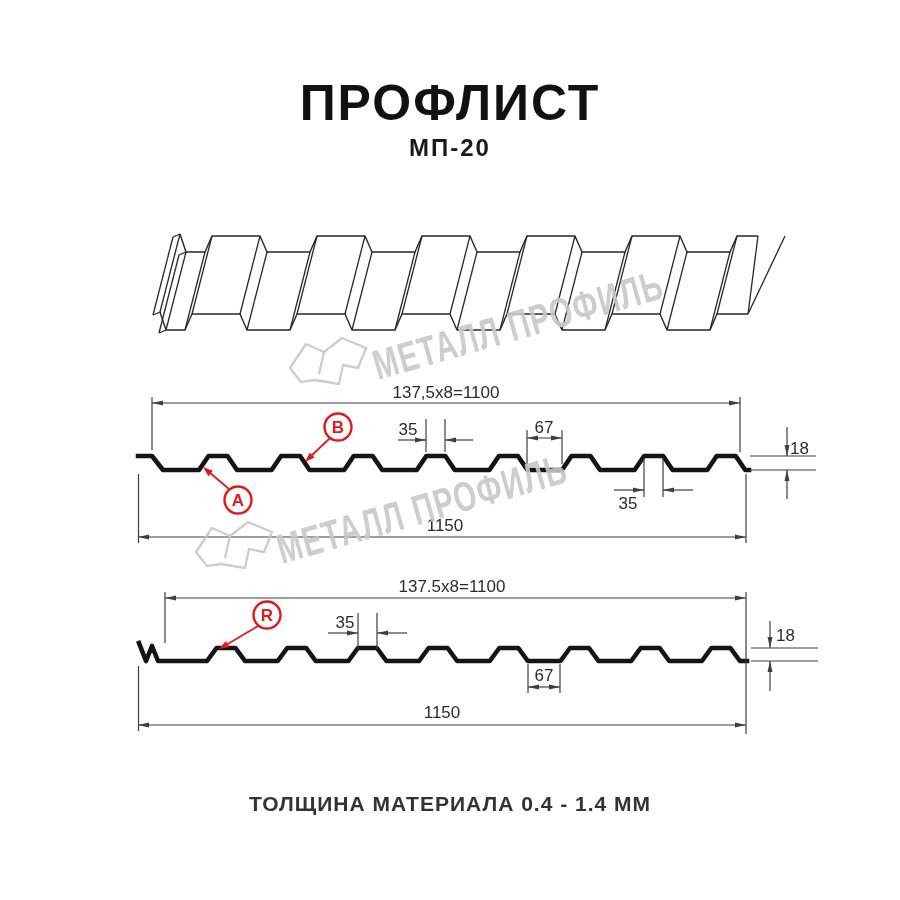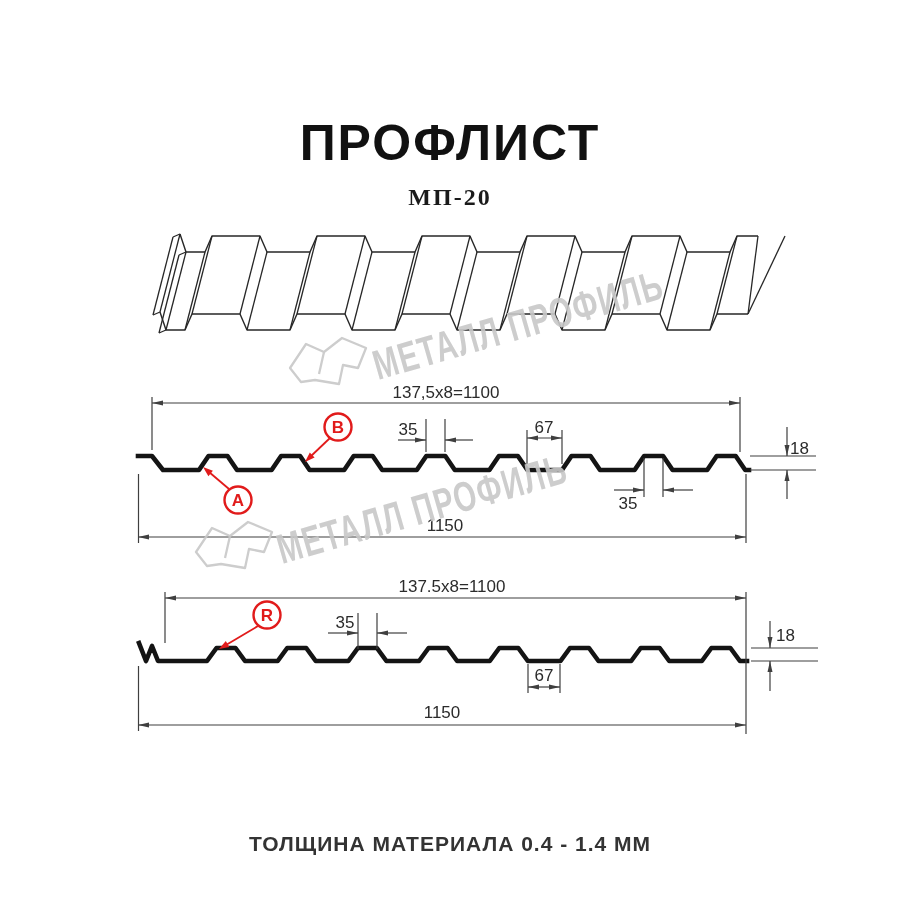--- a/index.html
+++ b/index.html
@@ -1,20 +1,20 @@
 <!DOCTYPE html>
 <html><head>
 <meta charset="utf-8">
 <style>
   html,body{margin:0;padding:0;background:#ffffff;}
   body{width:900px;height:900px;position:relative;overflow:hidden;
        font-family:"Liberation Sans",sans-serif;}
-  .abs{position:absolute;left:0;width:900px;text-align:center;margin-top:40px;}
+  .abs{position:absolute;left:0;width:900px;text-align:center;}
   .title{top:74px;font-size:50px;font-weight:700;letter-spacing:2px;color:#111;}
-  .subtitle{top:144px;font-size:24px;font-weight:700;letter-spacing:2px;color:#1a1a1a;font-family:Liberation Serif, serif;}
+  .subtitle{top:134px;font-size:24px;font-weight:700;letter-spacing:2px;color:#1a1a1a;}
   .footer{top:792px;font-size:21px;font-weight:700;letter-spacing:1px;color:#333;}
   svg{position:absolute;left:0;top:0;}
   text.dim{font-family:"Liberation Sans",sans-serif;font-size:17px;fill:#2b2b2b;}
   text.marker{font-family:"Liberation Sans",sans-serif;font-size:17px;font-weight:700;fill:#e11b1b;}
   text.wm{font-family:"Liberation Sans",sans-serif;font-weight:700;fill:#c8c8c8;letter-spacing:2px;}
 </style>
 </head>
 <body>
 
 <div class="abs title">ПРОФЛИСТ</div>

